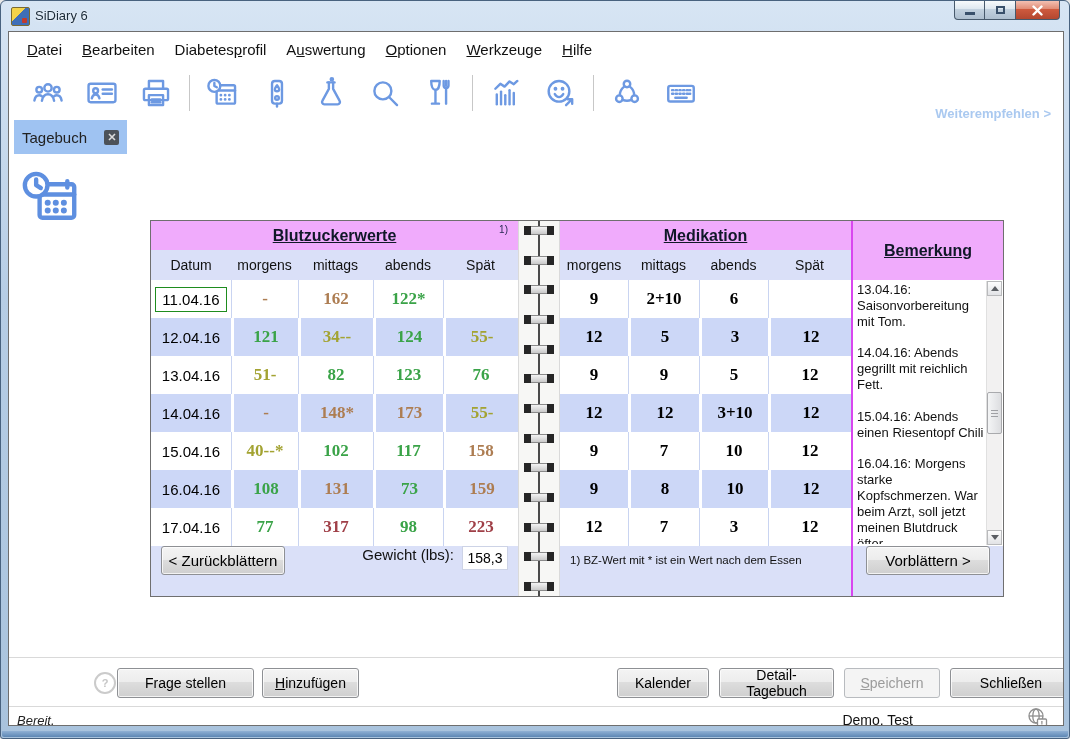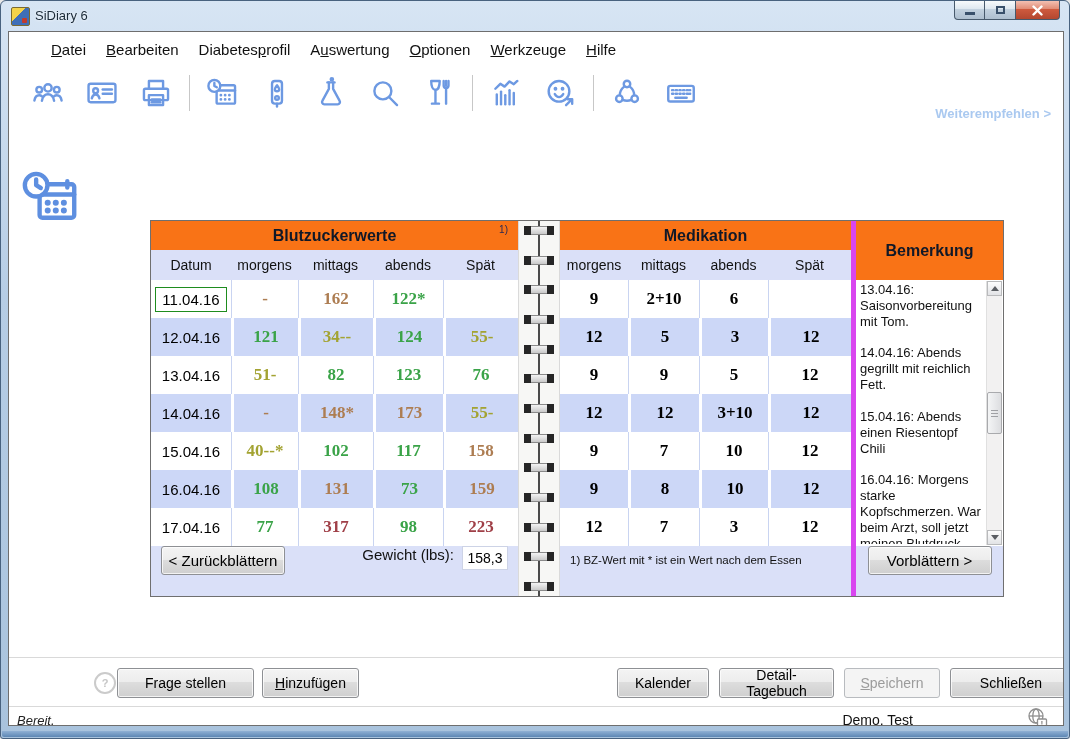--- a/index.html
+++ b/index.html
@@ -19,45 +19,45 @@
   .wbtn.min{width:31px;border-radius:0 0 0 4px;}
   .wbtn.max{width:30px;border-left:none;border-right:none;}
   .wbtn.close{width:45px;border-radius:0 0 4px 0;
     background:linear-gradient(#f3c0b2,#e08a74 45%,#cf5a3e 45%,#b34730);}
   .glyph-min{width:10px;height:3px;background:#39506b;margin-top:7px;}
   .glyph-max{width:9px;height:8px;border:2px solid #39506b;box-sizing:border-box;}
   
   .client{position:absolute;left:7px;top:30px;width:1056px;height:695px;background:#fff;
     border:1px solid #6e6e6e;box-sizing:border-box;overflow:hidden;}
   
-  .menubar{position:absolute;left:0;top:0;right:0;height:34px;display:flex;align-items:center;padding-left:32px;background:#fff;}
+  .menubar{position:absolute;left:0;top:0;right:0;height:34px;display:flex;align-items:center;padding-left:8px;background:#fff;}
   .menu-item{padding:4px 10px;font-size:15px;color:#111;cursor:default;}
   .mn{text-decoration:underline;}
   
   .toolbar{position:absolute;left:12px;top:38px;height:46px;display:flex;align-items:center;}
   .tbtn{width:54px;height:42px;display:flex;align-items:center;justify-content:center;}
   .tsep{width:1px;height:36px;background:#c7c7c7;margin:0 6px;}
   .tico{stroke:#6d99e2;fill:none;stroke-width:1.7;stroke-linecap:round;stroke-linejoin:round;}
   .recommend{position:absolute;right:12px;top:74px;font-size:13px;font-weight:bold;color:#aac9f0;}
   
   .tab{position:absolute;left:5px;top:88px;width:113px;height:34px;background:#9fc3f2;display:flex;align-items:center;padding:0 8px;box-sizing:border-box;}
   .tab-label{font-size:15px;color:#222;}
   .tab-close{margin-left:auto;width:15px;height:15px;background:#4c5259;border-radius:2px;display:flex;align-items:center;justify-content:center;}
   
   .bigicon{position:absolute;left:11px;top:136px;}
   
   .diary{position:absolute;left:141px;top:188px;border:1px solid #6f6f6f;background:#fff;display:grid;
     grid-template-columns:80px 67px 75px 70px 75px 42px 68px 71px 69px 83px 152px;
     grid-template-rows:29px 30px repeat(7,38px) 50px;}
-  .band{background:#f97316;}
+  .band{background:#f0abfc;text-decoration:underline;}
   .bzhead{grid-column:1/6;grid-row:1;position:relative;display:flex;align-items:center;justify-content:center;
     font-weight:bold;font-size:16px;color:#101828;}
   .bzsup{position:absolute;right:10px;top:3px;font-size:10px;font-weight:normal;color:#2a2a55;}
   .medhead{grid-column:7/11;grid-row:1;display:flex;align-items:center;justify-content:center;font-weight:bold;font-size:16px;color:#101828;}
-  .remcol{border-left:5px solid #d946ef;}
+  .remcol{border-left:2px solid #d946ef;}
   .remhead{grid-column:11;grid-row:1/3;display:flex;align-items:center;justify-content:center;font-weight:bold;font-size:16px;color:#101828;}
   .cell{display:flex;align-items:center;justify-content:center;}
   .sub{grid-row:2;font-size:14px;color:#111;background:#dae0f8;}
   .c1{grid-column:1}.c2{grid-column:2}.c3{grid-column:3}.c4{grid-column:4}.c5{grid-column:5}
   .c7{grid-column:7}.c8{grid-column:8}.c9{grid-column:9}.c10{grid-column:10}
   .g3{grid-row:3}.g4{grid-row:4}.g5{grid-row:5}.g6{grid-row:6}.g7{grid-row:7}.g8{grid-row:8}.g9{grid-row:9}
   .alt{background:#ccd7f7;}
   .vsep{border-left:1px solid #c9d4f1;}
   .alt.vsep{border-left:3px solid #fff;}
   .datecell{font-size:15px;color:#000;}
@@ -246,20 +246,28 @@
       <div class="tbtn">
         <svg class="tico" width="34" height="34" viewBox="0 0 24 24">
           <rect x="3" y="7" width="18" height="11" rx="1.5"></rect>
           <path d="M5.7 10h.9M8.3 10h.9M10.9 10h.9M13.5 10h.9M16.1 10h.9M5.7 12.5h.9M8.3 12.5h.9M10.9 12.5h.9M13.5 12.5h.9M16.1 12.5h.9M18.2 10h.3M18.2 12.5h.3"></path>
           <line x1="8" y1="15.3" x2="16" y2="15.3"></line>
         </svg>
       </div>
     </div>
     <div class="recommend">Weiterempfehlen &gt;</div>
 
+    <div class="tab">
+      <span class="tab-label">Tagebuch</span>
+      <span class="tab-close">
+        <svg width="8" height="8" viewBox="0 0 8 8">
+            <path d="M1 1l6 6M7 1l-6 6" stroke="#dcdcdc" stroke-width="1.6"></path>
+          </svg>
+      </span>
+    </div>
 
     <div class="bigicon">
       <svg width="60" height="58" viewBox="0 0 26 25" fill="none" stroke="#5e8fe0" stroke-width="1.9" stroke-linecap="round" stroke-linejoin="round">
         <rect x="8.5" y="7" width="15" height="14.5" rx="1.2"></rect>
           <line x1="8.5" y1="11.4" x2="23.5" y2="11.4"></line>
         <path d="M12 15h.01M15.5 15h.01M19 15h.01M12 18.3h.01M15.5 18.3h.01M19 18.3h.01" stroke-width="2.6"></path>
         <line x1="11.5" y1="5.6" x2="11.5" y2="8.4"></line>
           <line x1="20.5" y1="5.6" x2="20.5" y2="8.4"></line>
         <circle cx="7" cy="7.4" r="4.9" fill="#fff"></circle>
           <path d="M7 4.9V7.4l2 1.2"></path>

